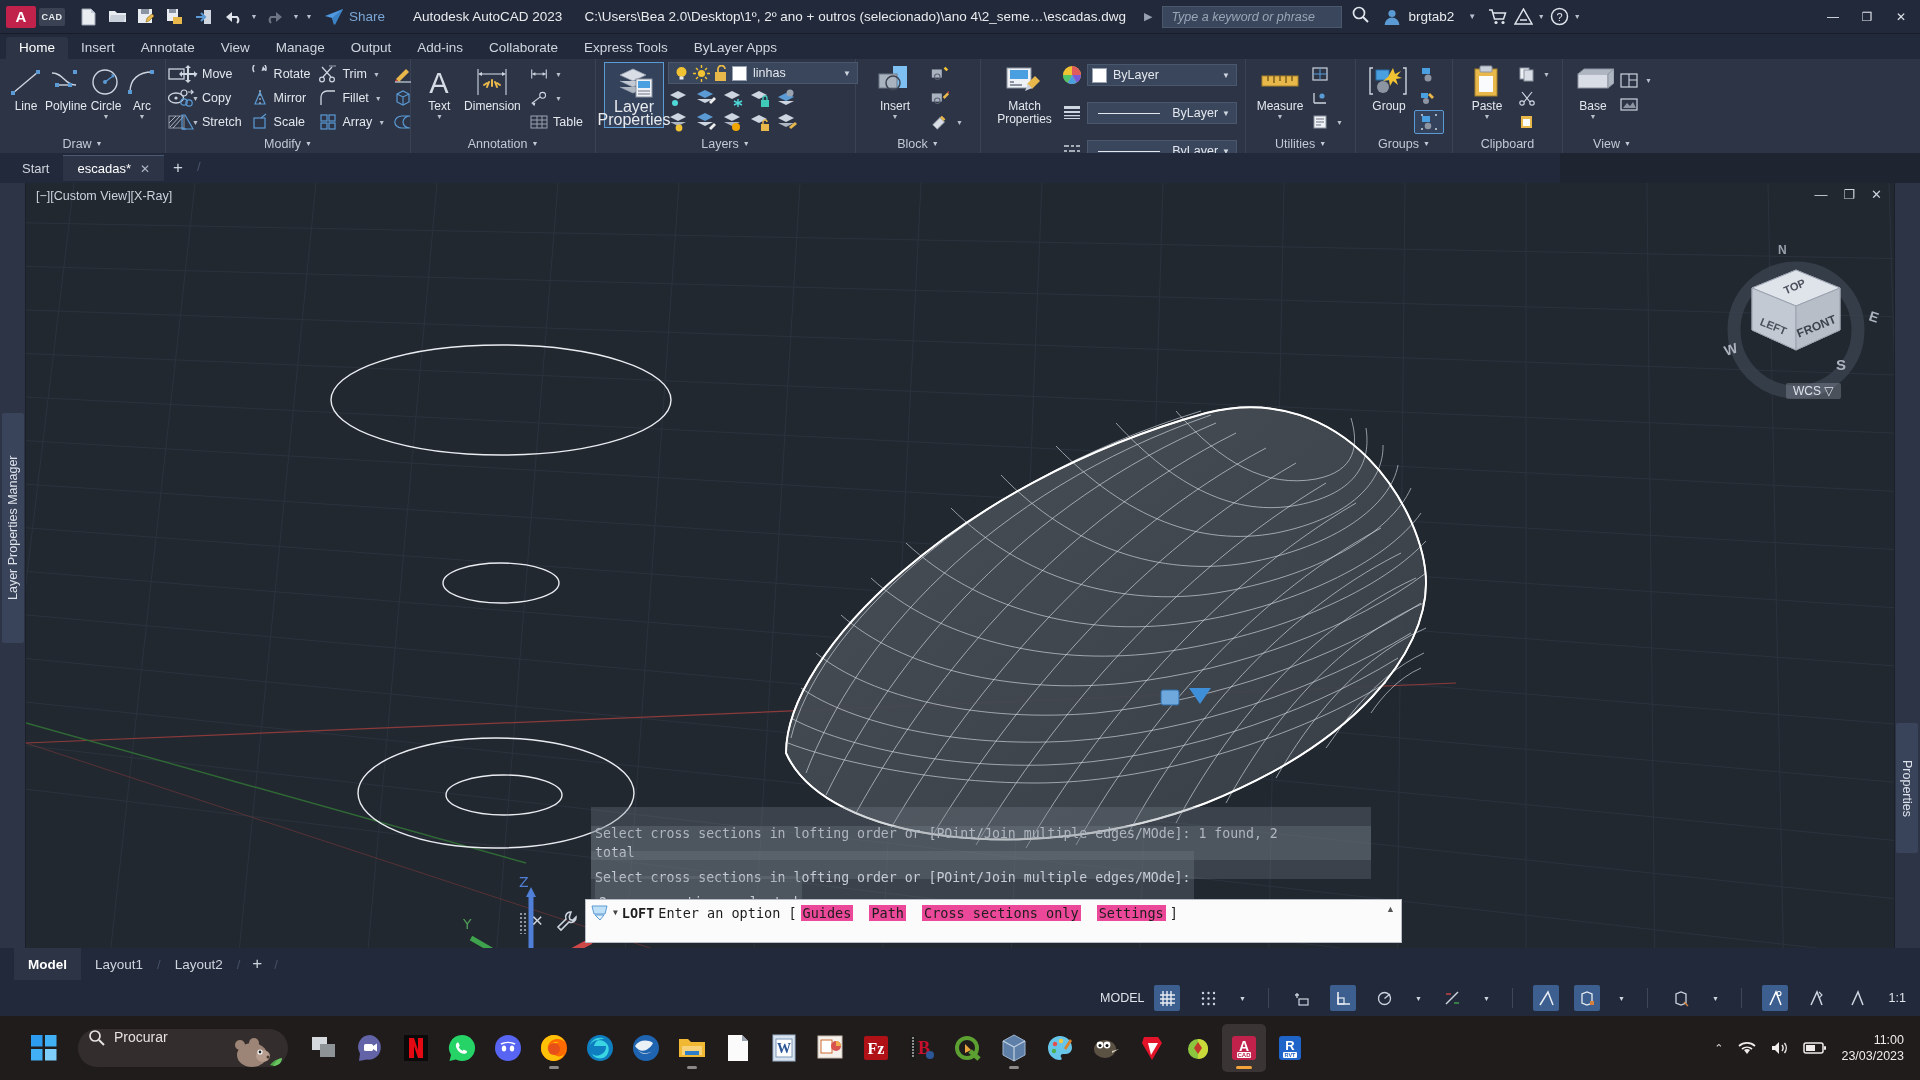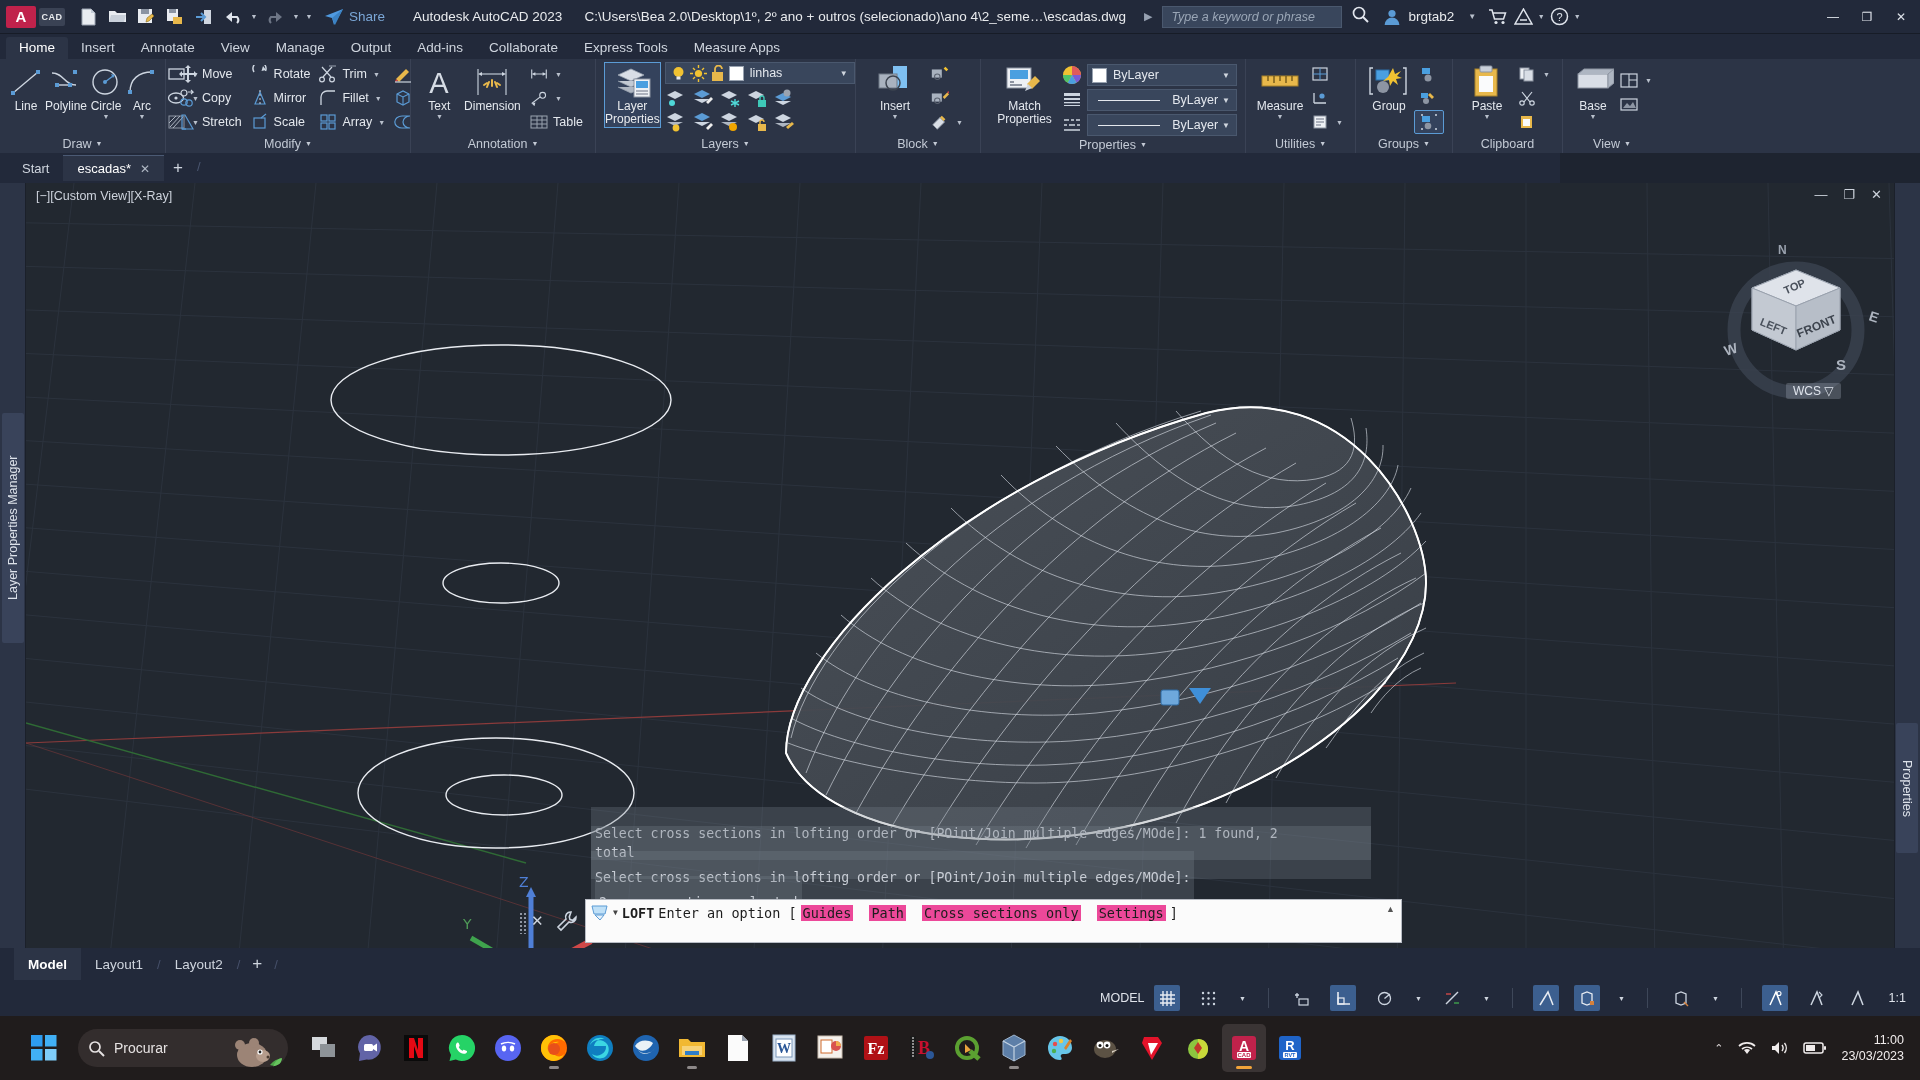--- a/index.html
+++ b/index.html
@@ -73,21 +73,21 @@
   .bigbtn .dcar { font-size: 7px; color: #b9c0cc; }
   .smallrow { display: flex; align-items: center; gap: 4px; height: 24px;
     padding: 0 4px; cursor: pointer; border-radius: 2px; }
   .smallrow .lbl { font-size: 12.5px; color: #e4e8ee; white-space: nowrap;}
   .smallrow .dcar { font-size: 7px; color: #b9c0cc; margin-left: 2px;}
   .col { display: flex; flex-direction: column; justify-content: flex-start; }
   .iconsq { width: 20px; height: 20px; display: flex; align-items: center; justify-content: center; }
   .layerbtn { width: 60px; border: 1px solid #5b9bd5; background: #34425c;
     display: flex; flex-direction: column; align-items: center; padding: 3px 0 1px 0;
     cursor: pointer; }
-  .layerbtn .lbl { font-size: 12px; line-height: 13px; text-align: center; }
+  .layerbtn .lbl { font-size: 16px; line-height: 13px; text-align: center; }
   .combo { height: 22px; background: #39465c; border: 1px solid #4a586e;
     display: flex; align-items: center; padding: 0 2px 0 4px; cursor: pointer; }
   .combo .ctext { font-size: 12.5px; color: #e4e8ee; margin-left: 6px; flex: 1;
     white-space: nowrap; overflow: hidden; }
   .combo .ccar { font-size: 8px; color: #cfd5de; padding: 0 4px; }
   .swatch { width: 15px; height: 15px; background: #ffffff; border: 1px solid #98a2b0; }
   .propcombo { width: 150px; }
   .linehint { flex: 1; height: 1px; background: #e4e8ee; margin: 0 6px; }
 
   
@@ -163,21 +163,21 @@
   .sbdiv { width: 1px; height: 20px; background: #3e4759; margin: 0 5px; }
   .sb-scale { font-size: 12.5px; color: #dfe3ea; padding: 0 3px; cursor: pointer; }
 
   
   .taskbar { position: absolute; top: 1016px; left: 0; width: 1920px; height: 64px;
     background: #201c1c; display: flex; align-items: center; }
   .tb-center { position: absolute; left: 18px; display: flex; align-items: center; gap: 0; }
   .tb-start { width: 52px; height: 48px; display: flex; align-items: center;
     justify-content: center; cursor: pointer; border-radius: 5px; }
   .tb-search { width: 210px; height: 38px; background: #332d2d; border-radius: 19px;
-    display: flex; align-items: center; padding: 0 10px; gap: 9px; margin-left: 8px;
+    display: flex; padding: 0 10px; gap: 9px; margin-left: 8px;
     cursor: pointer; position: relative; overflow: hidden; }
   .tb-search .stext { font-size: 14px; color: #e6e2e2; }
   .tb-apps { display: flex; align-items: center; gap: 2px; margin-left: 14px; }
   .tbapp { width: 44px; height: 48px; display: flex; align-items: center;
     justify-content: center; cursor: pointer; border-radius: 5px; position: relative; }
   .tbapp.active { background: #3a3434; }
   .tbapp .dot { position: absolute; bottom: 3px; left: 50%; transform: translateX(-50%);
     width: 10px; height: 3px; border-radius: 2px; background: #8d8888; }
   .tbapp .dot.amber { background: #f2a43a; width: 16px; }
   .tb-right { position: absolute; right: 16px; display: flex; align-items: center; gap: 14px; }
@@ -311,21 +311,21 @@
   <div class="ribtabs">
     <div class="ribtab active">Home</div>
     <div class="ribtab">Insert</div>
     <div class="ribtab">Annotate</div>
     <div class="ribtab">View</div>
     <div class="ribtab">Manage</div>
     <div class="ribtab">Output</div>
     <div class="ribtab">Add-ins</div>
     <div class="ribtab">Collaborate</div>
     <div class="ribtab">Express Tools</div>
-    <div class="ribtab">Measure Apps</div>
+    <div class="ribtab">ByLayer Apps</div>
   </div>
 
   <div class="ribbon">
 
     <div class="panel" style="width:166px">
       <div class="panel-body">
         <div class="bigbtn">
           <div class="glyph">
             <svg width="34" height="30" viewBox="0 0 34 30">
                 <path d="M4 26L29 5" stroke="#cdd5e0" stroke-width="1.4"></path>
@@ -742,21 +742,21 @@
             <svg width="44" height="34" viewBox="0 0 44 34">
                 <rect x="4" y="3" width="24" height="20" fill="#eef1f5" stroke="#8c94a1"></rect>
                 <rect x="7" y="5" width="18" height="9" fill="#4a9fe0"></rect>
                 <path d="M7 17h4M7 20h12" stroke="#6d7585" stroke-width="1.6"></path>
                 <path d="M24 19l8-8 5 5-8 8z" fill="#e8b84b"></path>
                 <path d="M22 26l3-7 4 4z" fill="#cdd5e0"></path>
               </svg>
           </div>
           <div class="lbl">Match Properties</div>
         </div>
-        <div style="display:flex;flex-direction:column;gap:3px;margin-left:2px;padding-top:2px">
+        <div style="display:flex;flex-direction:column;gap:16px;margin-left:2px;padding-top:2px">
           <div style="display:flex;align-items:center;gap:5px">
             <svg width="20" height="20" viewBox="0 0 20 20">
                 <circle cx="10" cy="10" r="9" fill="#f1c232"></circle>
                 <path d="M10 10L10 1A9 9 0 0119 10z" fill="#e05b5b"></path>
                 <path d="M10 10h9a9 9 0 01-4.5 7.8z" fill="#7a5bd5"></path>
                 <path d="M10 10l4.5 7.8A9 9 0 015.5 17.8z" fill="#4a9fe0"></path>
                 <path d="M10 10L5.5 17.8A9 9 0 011 10z" fill="#4ec36a"></path>
               </svg>
             <div class="combo propcombo">
               <span class="swatch"></span>

